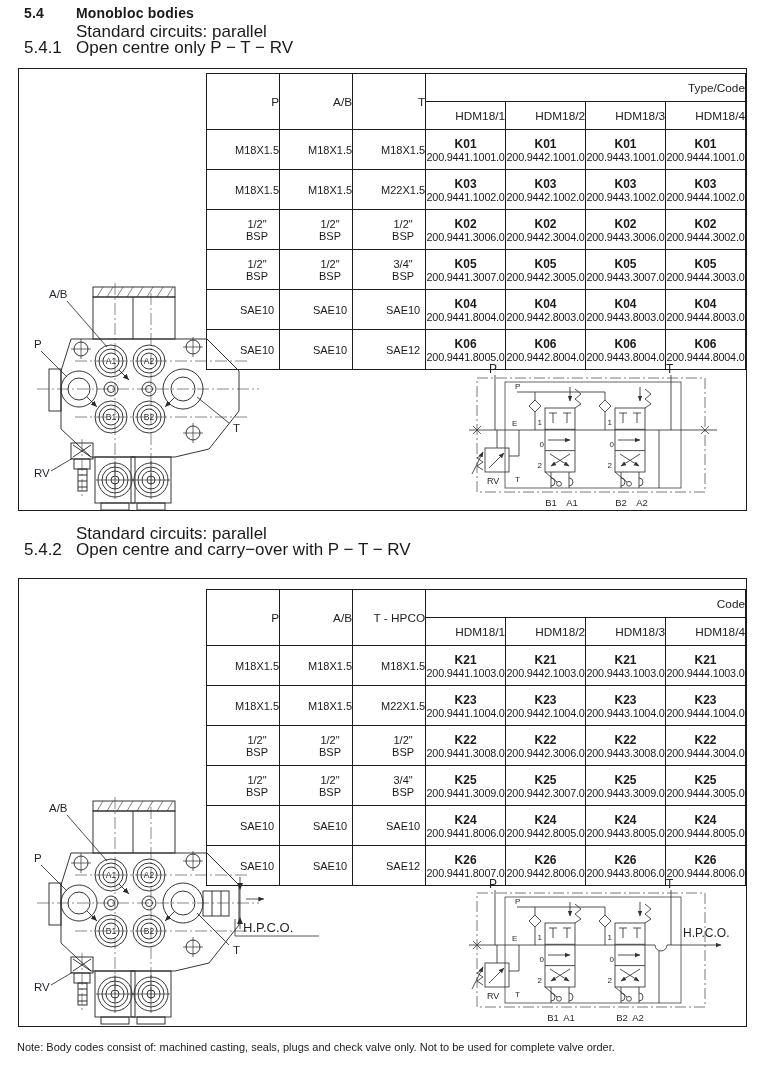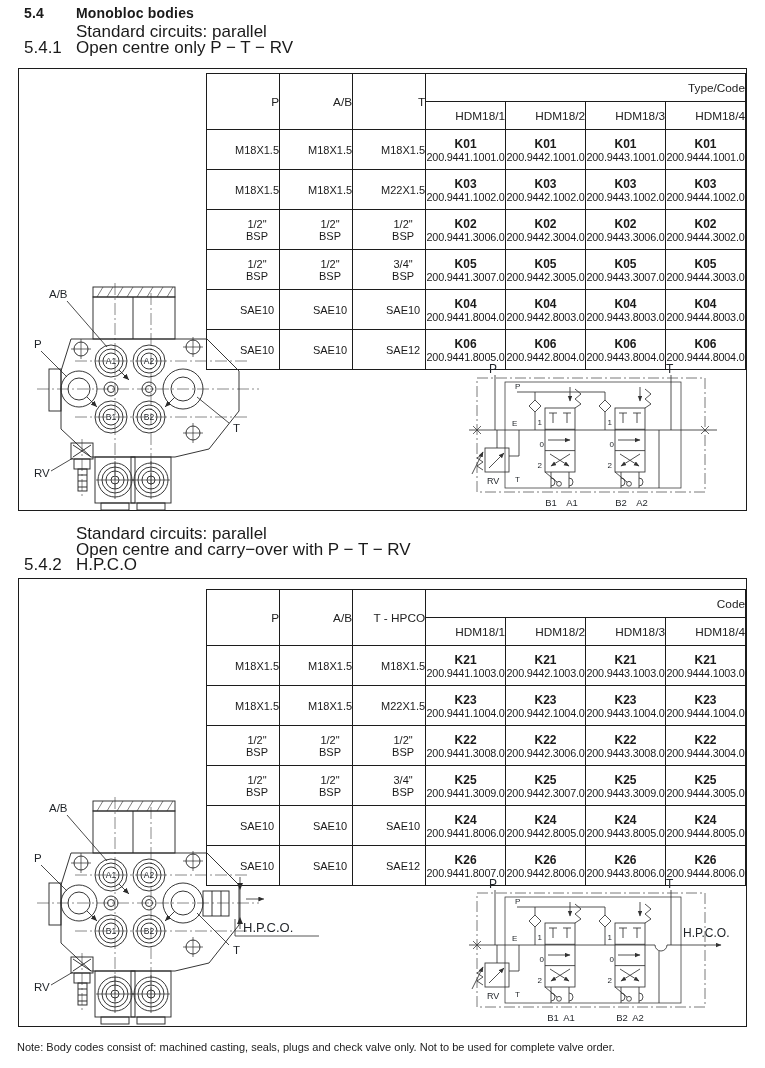--- a/index.html
+++ b/index.html
@@ -379,21 +379,20 @@
         <text x="173" y="144">A2</text>
       </g>
     </svg>
   </div>
 
   <div class="h-row h2" style="top:526px">
     <span class="h-num">5.4.2</span>
     <span>
       <div>Standard circuits: parallel</div>
       <div>Open centre and carry−over with P − T − RV</div>
-      <div>H.P.C.O</div>
     </span>
   </div>
 
   <div class="box" id="box2">
 
     <table class="spec" style="left:187px;top:10px">
       <colgroup>
           <col class="cp">
           <col class="cp">
           <col class="cp">

